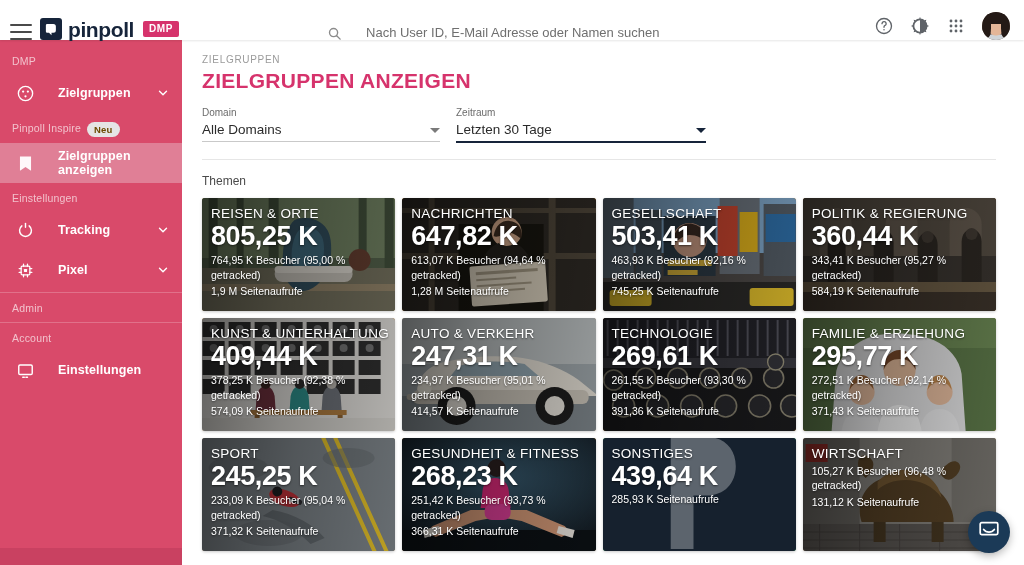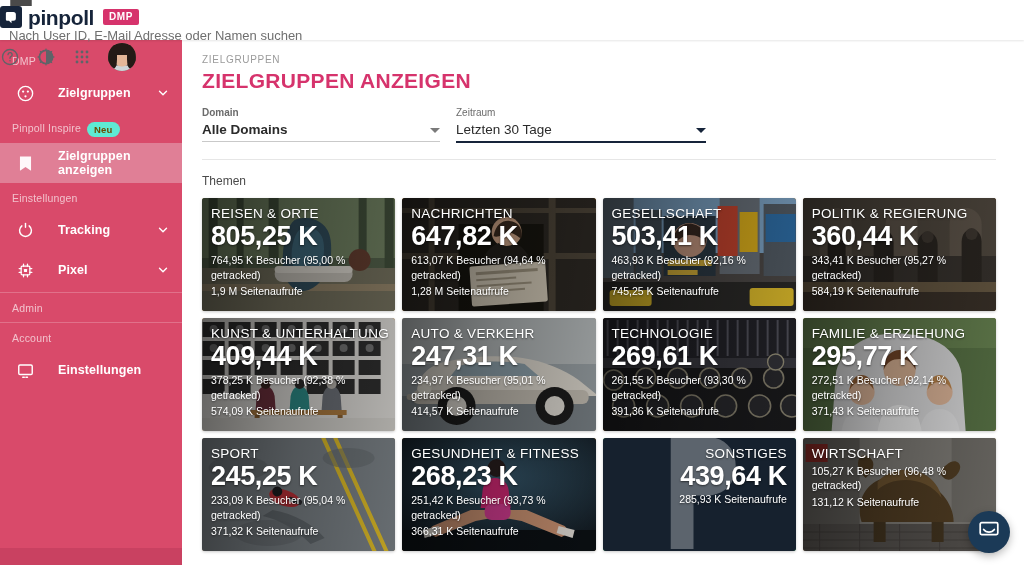--- a/index.html
+++ b/index.html
@@ -8,24 +8,23 @@
     overflow: hidden;
     font-family: "Liberation Sans", sans-serif;
     background: #ffffff;
   }
   .app { position: relative; width: 1024px; height: 565px; display: flex; flex-direction: column; }
 
   
   .topbar {
     height: 40px; min-height: 40px;
     background: #ffffff;
-    display: flex; align-items: flex-start;
+    display: flex; align-items: flex-end;
     position: relative; z-index: 30;
     box-shadow: 0 1px 2px rgba(0,0,0,0.10);
-    flex-direction: column;
   }
   .hamburger {
     width: 22px; height: 16px; margin-left: 10px; margin-right: 8px;
     display: flex; flex-direction: column; justify-content: space-between;
     cursor: pointer;
   }
   .hamburger span { display: block; height: 2px; background: #4a4a4a; border-radius: 1px; }
 
   .brand { display: flex; align-items: center; gap: 6px; }
   .brand-mark {
@@ -112,21 +111,21 @@
     width: 26px; min-width: 26px; display: flex; align-items: center; justify-content: center;
     color: #ffffff;
   }
   .side-item .si-label {
     flex: 1; font-size: 12.5px; font-weight: 700; color: #ffffff;
     margin-left: 20px; letter-spacing: 0.1px;
   }
   .side-item .si-chev { color: #ffffff; width: 14px; height: 14px; }
   .side-item.active { background: #e07f96; }
   .badge-neu {
-    display: inline-block; background: #5eead4; color: #6b4a00;
+    display: inline-block; background: #e5e5e5; color: #6b4a00;
     font-size: 9.5px; font-weight: 700; border-radius: 9px;
     padding: 2px 7px; margin-left: 6px; vertical-align: middle;
     line-height: 1.2;
   }
   .side-sep { height: 1px; background: rgba(255,255,255,0.22); margin: 2px 0 0 0; }
   .sidebar-footer-accent {
     position: absolute; left: 0; bottom: 0; width: 100%; height: 17px;
     background: #c94161;
   }
 
@@ -140,21 +139,21 @@
     font-size: 10px; letter-spacing: 0.7px; color: #9b9b9b; font-weight: 400;
     text-transform: uppercase;
   }
   .page-title {
     font-size: 21px; font-weight: 700; color: #d6336c;
     letter-spacing: 0.3px; margin-top: 4px; text-transform: uppercase;
   }
 
   .filters { display: flex; gap: 16px; margin-top: 14px; }
   .field { position: relative; padding-bottom: 2px; }
-  .field.domain { width: 238px; font-weight: bold; }
+  .field.domain { width: 238px; }
   .field.zeitraum { width: 250px; }
   .field-label { font-size: 10px; color: #6b6b6b; }
   .field-value-row {
     display: flex; align-items: flex-end; justify-content: space-between;
     margin-top: 4px; padding-bottom: 4px;
   }
   .field-value { font-size: 13.5px; color: #2b2b2b; }
   .field-underline { height: 1px; background: #c9c9c9; }
   .field.zeitraum .field-underline { height: 2px; background: #16243a; }
   .caret { width: 0; height: 0; border-left: 5px solid transparent; border-right: 5px solid transparent; border-top: 5px solid #7a7a7a; margin-bottom: 4px; }
@@ -751,21 +750,21 @@
           </div>
           <div class="scrim"></div>
           <div class="content">
             <div class="c-title">GESUNDHEIT &amp; FITNESS</div>
             <div class="c-value">268,23 K</div>
             <div class="c-sub">251,42 K Besucher (93,73 % getracked)</div>
             <div class="c-sub2">366,31 K Seitenaufrufe</div>
           </div>
         </div>
 
-        <div class="card" style="background:#15803d;text-align:right;">
+        <div class="card" style="background:#15803d;">
           <div class="bg" style="background:#16212e;"></div>
           <div class="pin-watermark">
             <svg viewBox="0 0 100 150" width="84" height="122" fill="currentColor" aria-hidden="true">
               <path d="M14 6h44c22 0 36 15 36 36s-14 36-36 36H42v66H14z"></path>
             </svg>
           </div>
           <div class="content">
             <div class="c-title">SONSTIGES</div>
             <div class="c-value">439,64 K</div>
             <div class="c-sub2">285,93 K Seitenaufrufe</div>

